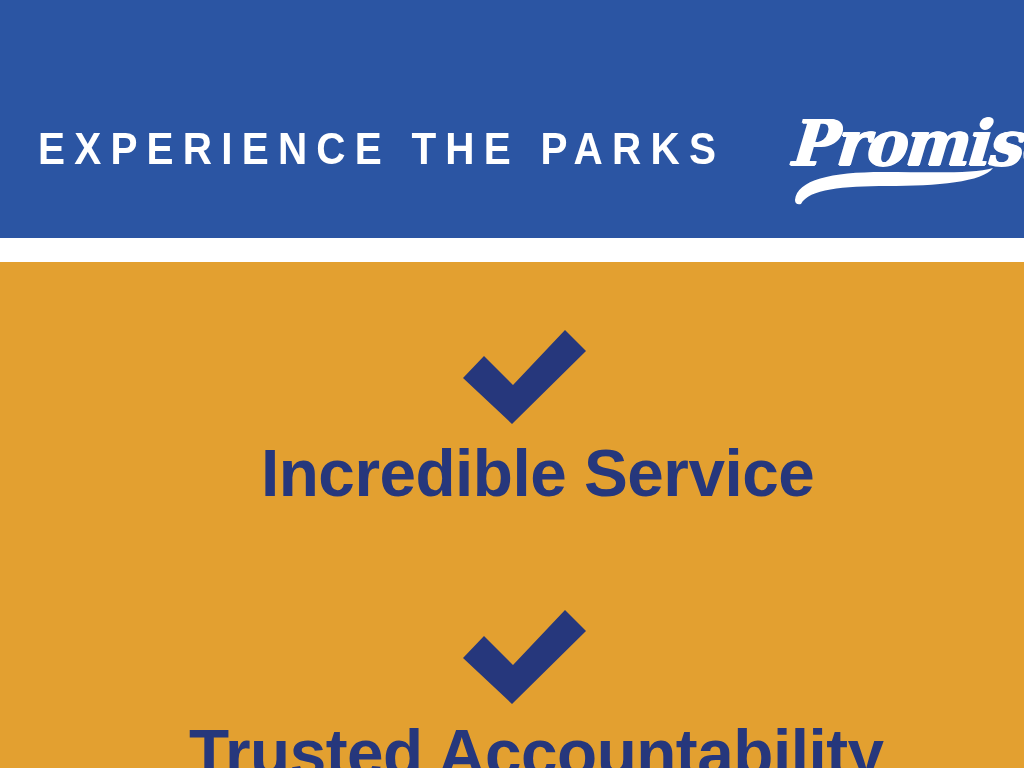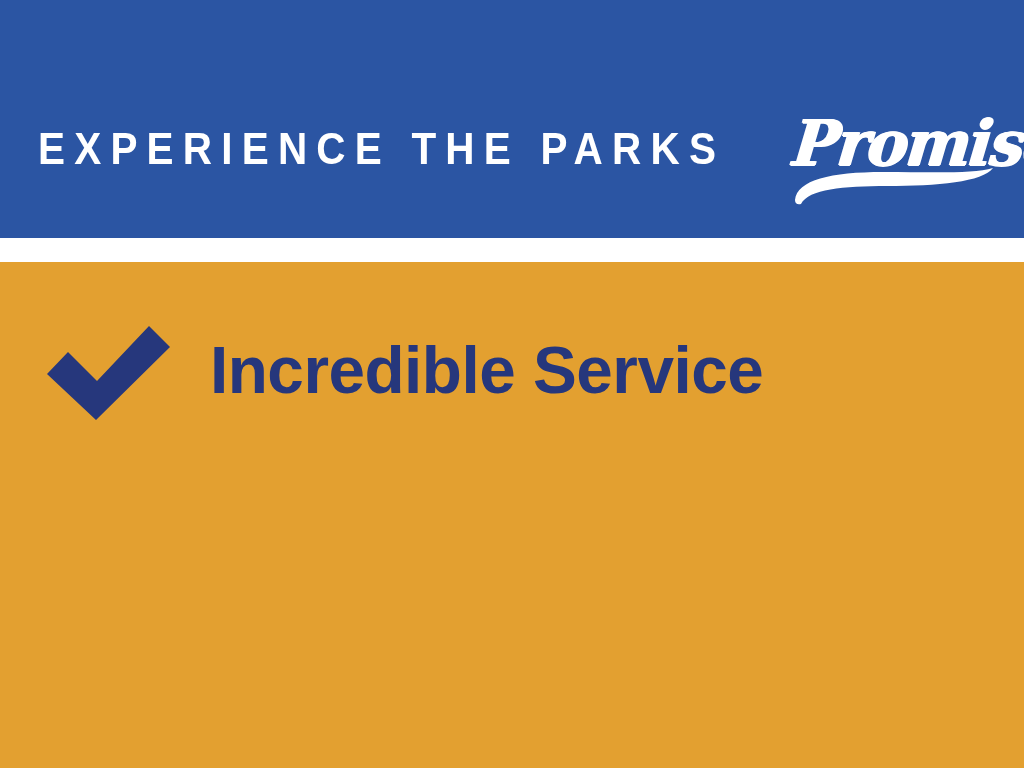--- a/index.html
+++ b/index.html
@@ -118,20 +118,21 @@
     list-style: none;
   }
 
   .promise-item {
     position: absolute;
     left: 44px;
     right: 20px;
     height: 120px;
     display: flex;
     align-items: center;
+    flex-direction: column;
   }
   .promise-item.row-0 { top: 48px; }
   .promise-item.row-1 { top: 188px; }
   .promise-item.row-2 { top: 328px; }
 
   .check-icon {
     width: 128px;
     height: 104px;
     flex: 0 0 128px;
     display: block;
@@ -174,17 +175,23 @@
     <ul class="promise-list">
 
       <li class="promise-item row-0">
         <svg class="check-icon" viewBox="0 0 128 104" aria-hidden="true">
           <path d="M3 56 L24 34 L53 63 L105 8 L126 29 L52 102 Z" fill="#26377C"></path>
         </svg>
         <span class="promise-label">Incredible Service</span>
       </li>
 
 
+      <li class="promise-item row-2">
+        <svg class="check-icon" viewBox="0 0 128 104" aria-hidden="true">
+          <path d="M3 56 L24 34 L53 63 L105 8 L126 29 L52 102 Z" fill="#26377C"></path>
+        </svg>
+        <span class="promise-label">Trusted Accountability</span>
+      </li>
 
     </ul>
   </div>
 
 </div>
 
 </body></html>

